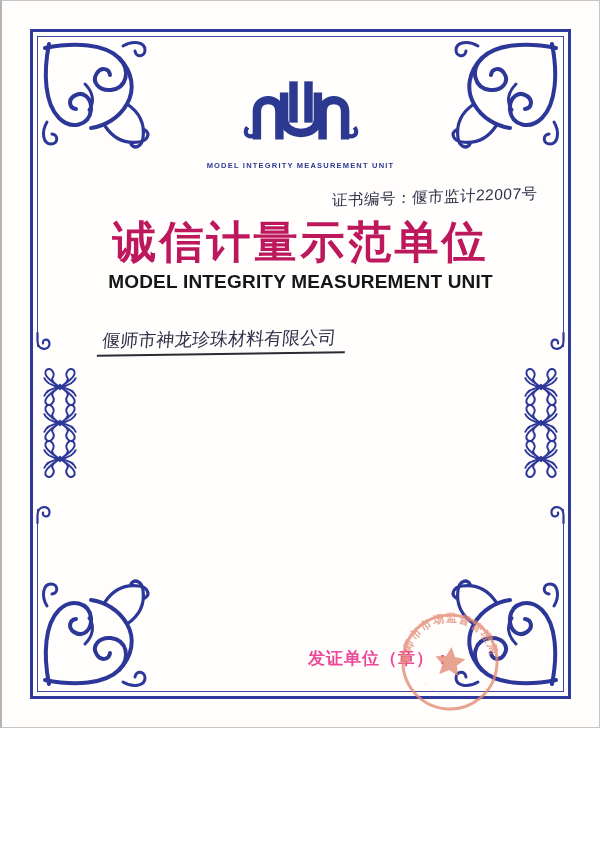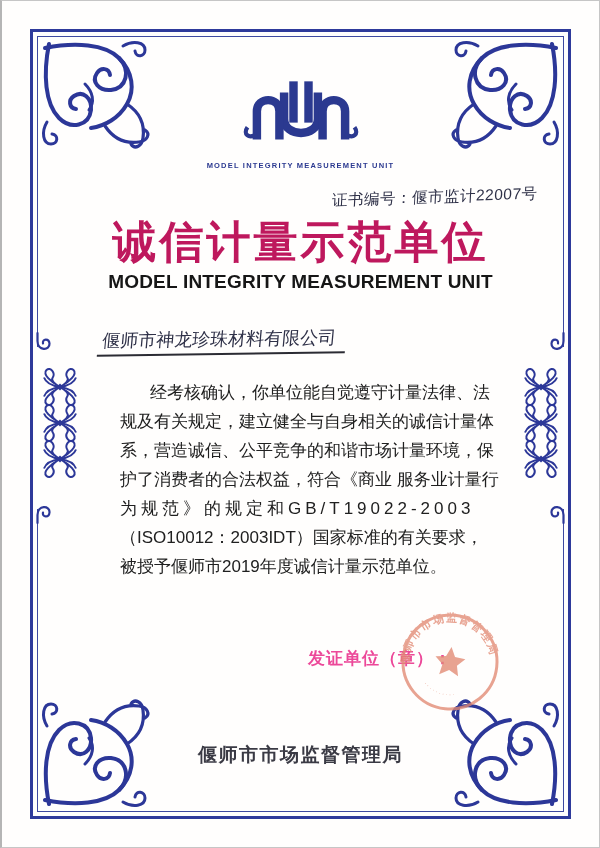--- a/index.html
+++ b/index.html
@@ -1,17 +1,17 @@
 <!DOCTYPE html>
 <html><head>
 <meta charset="utf-8">
 <style>
   html,body{margin:0;padding:0;background:#ffffff;}
   .page{
-    position:relative;width:600px;height:848px;background:#fffefd;
+    position:relative;width:600px;height:728px;background:#fffefd;
     font-family:"Liberation Sans",sans-serif;overflow:hidden;
     border:1px solid #c6c6c6;border-left:2px solid #b5b5b5;box-sizing:border-box;
   }
   
   .frame-outer{position:absolute;inset:28px;border:3px solid #2e3a9b;pointer-events:none;}
   .frame-inner{position:absolute;inset:35px;border:1px solid #3d49a0;pointer-events:none;}
   .corner{position:absolute;width:118px;height:118px;}
   .corner.tl{top:37px;left:37px;}
   .corner.tr{top:37px;right:37px;transform:scaleX(-1);}
   .corner.bl{bottom:37px;left:37px;transform:scaleY(-1);}
@@ -133,29 +133,20 @@
 
   <div class="cert-no">
     <span>证书编号：</span><span>偃市监计22007号</span>
   </div>
 
   <div class="title">诚信计量示范单位</div>
   <div class="title-en">MODEL INTEGRITY MEASUREMENT UNIT</div>
 
   <div class="company">偃师市神龙珍珠材料有限公司</div>
 
-  <div class="body-text">
-    <div class="body-line">经考核确认，你单位能自觉遵守计量法律、法</div>
-    <div class="body-line">规及有关规定，建立健全与自身相关的诚信计量体</div>
-    <div class="body-line">系，营造诚信、公平竞争的和谐市场计量环境，保</div>
-    <div class="body-line">护了消费者的合法权益，符合《商业 服务业计量行</div>
-    <div class="body-line">为规范》的规定和GB/T19022-2003</div>
-    <div class="body-line">（ISO10012：2003IDT）国家标准的有关要求，</div>
-    <div class="body-line">被授予偃师市2019年度诚信计量示范单位。</div>
-  </div>
 
   <div class="issuer-label">发证单位（章）：</div>
 
   <svg class="seal" width="128" height="115" viewBox="0 0 128 115">
     <g opacity="0.78" transform="rotate(6 64 57)">
       <circle cx="64" cy="57" r="47" fill="none" stroke="#e28a74" stroke-width="3"></circle>
       <polygon points="64,42 68.5,51.5 79,52.7 71.3,60 73.5,70.4 64,65 54.5,70.4 56.7,60 49,52.7 59.5,51.5" fill="#e28a74"></polygon>
       <path id="sealArcTop" d="M 25 70 A 41 41 0 1 1 103 70" fill="none"></path>
       <path id="sealArcBottom" d="M 36 76 A 33 33 0 0 0 92 76" fill="none"></path>
       <text font-size="11" letter-spacing="1.5" fill="#e28a74" font-weight="bold">

